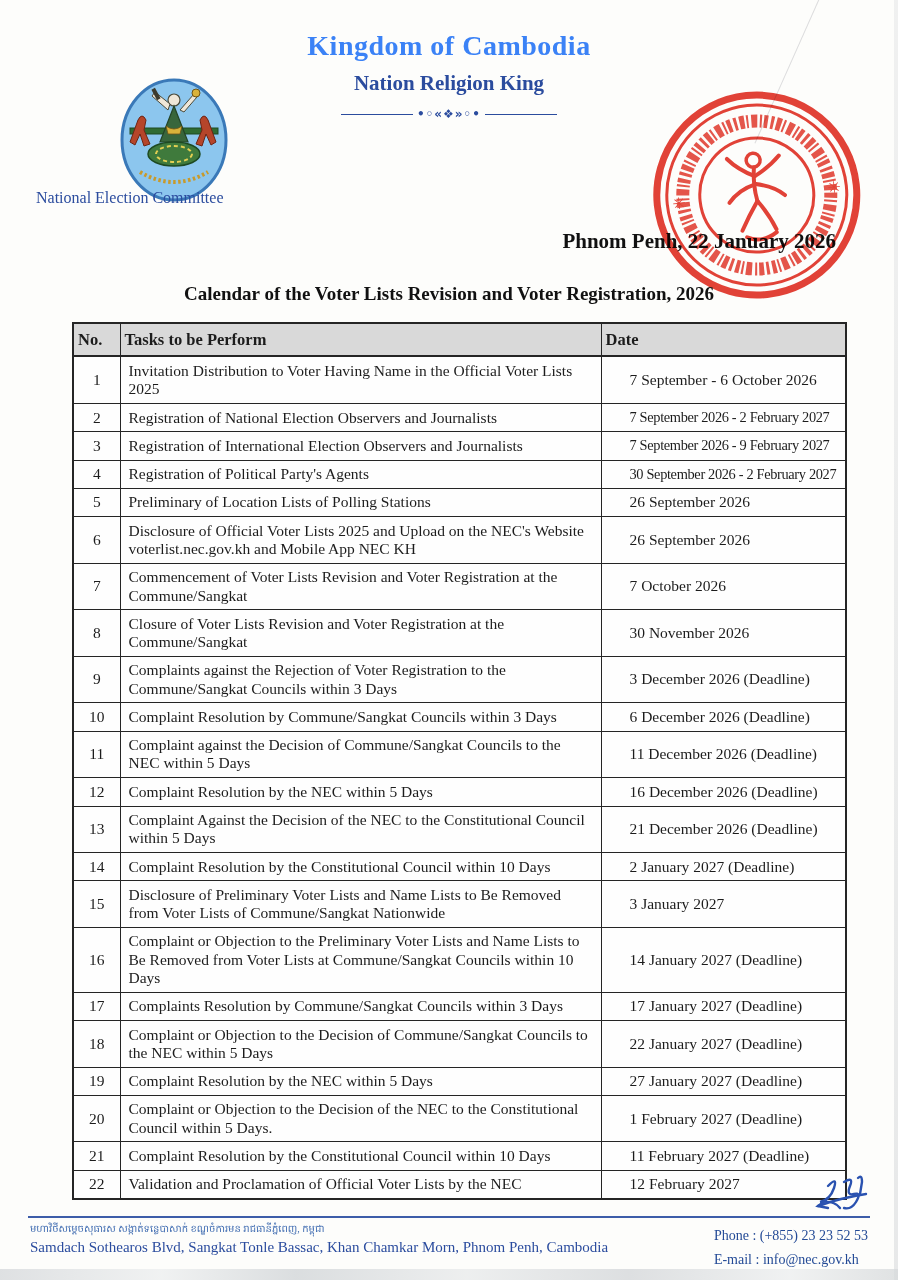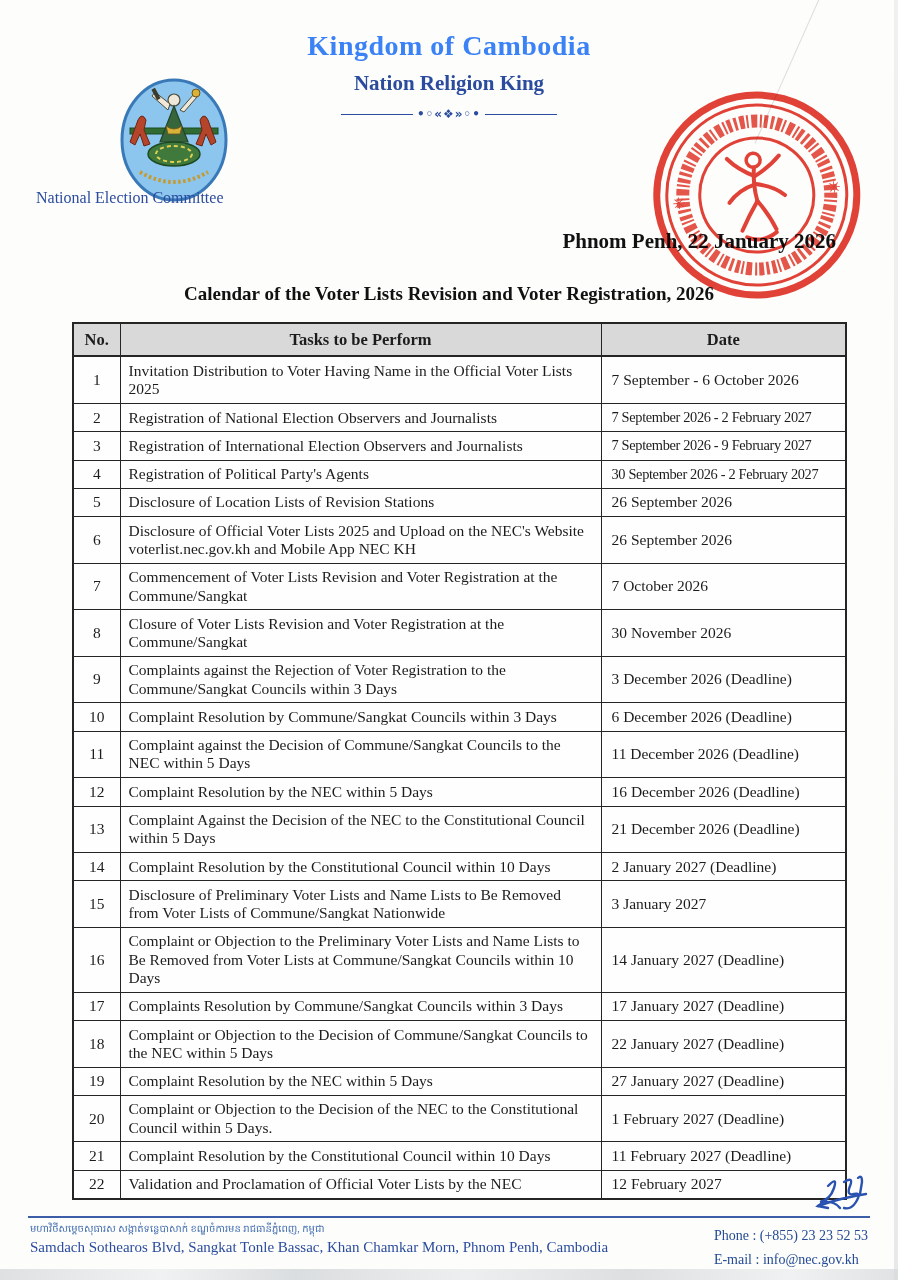--- a/index.html
+++ b/index.html
@@ -40,24 +40,24 @@
   
   .cal-table{position:absolute;top:322px;left:72px;width:773px;
     border-collapse:collapse;table-layout:fixed;
     background:#fefefe;}
   .cal-table th,.cal-table td{
     border:1.6px solid #252525;
     font-size:15.5px;line-height:1.18;
     padding:4.5px 8px;vertical-align:middle;}
   .cal-table{border:2.5px solid #252525;}
   .cal-table thead th{
-    background:#d9d9d9;font-weight:bold;text-align:center;
+    background:#d9d9d9;font-weight:bold;text-align:left;
     font-size:16.5px;padding:6px 4px;border-bottom-width:2.2px;}
   td.col-no{text-align:center;}
-  td.col-date{padding-left:10px;white-space:nowrap;}
+  td.col-date{padding-left:28px;white-space:nowrap;}
   td.col-date.condensed{font-size:14.4px;letter-spacing:-.35px;}
 
   
   .signature{position:absolute;right:26px;top:1172px;}
 
   
   .footer-rule{position:absolute;left:28px;right:28px;top:1216px;height:0;
     border-top:2.2px solid #3d5da9;}
   .footer{position:absolute;left:30px;right:30px;top:1222px;display:flex;
     justify-content:space-between;color:#2b4c9e;}
@@ -168,21 +168,21 @@
         <td class="col-task">Registration of International Election Observers and Journalists</td>
         <td class="col-date condensed">7 September 2026 - 9 February 2027</td>
       </tr>
       <tr>
         <td class="col-no">4</td>
         <td class="col-task">Registration of Political Party's Agents</td>
         <td class="col-date condensed">30 September 2026 - 2 February 2027</td>
       </tr>
       <tr>
         <td class="col-no">5</td>
-        <td class="col-task">Disclosure of Location Lists of Revision Stations</td>
+        <td class="col-task">Preliminary of Location Lists of Polling Stations</td>
         <td class="col-date">26 September 2026</td>
       </tr>
       <tr>
         <td class="col-no">6</td>
         <td class="col-task">Disclosure of Official Voter Lists 2025 and Upload on the NEC's Website voterlist.nec.gov.kh and Mobile App NEC KH</td>
         <td class="col-date">26 September 2026</td>
       </tr>
       <tr>
         <td class="col-no">7</td>
         <td class="col-task">Commencement of Voter Lists Revision and Voter Registration at the Commune/Sangkat</td>

